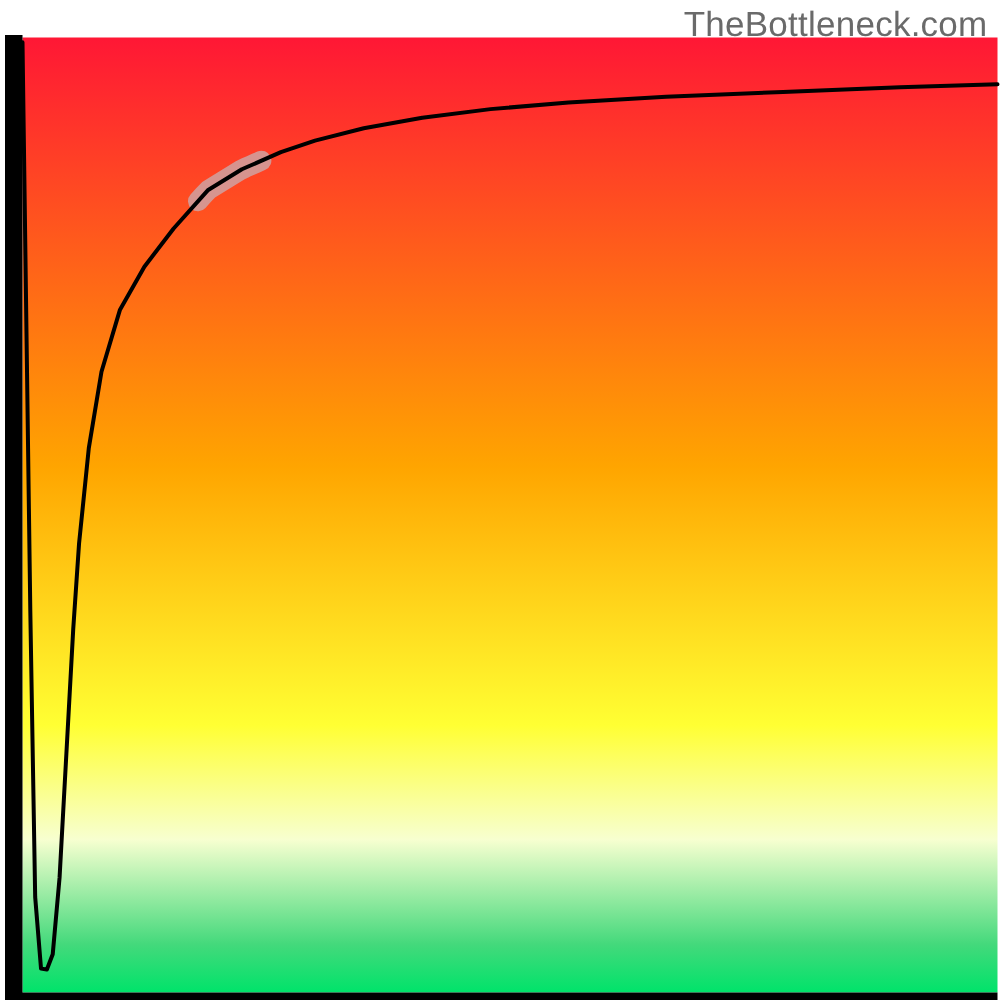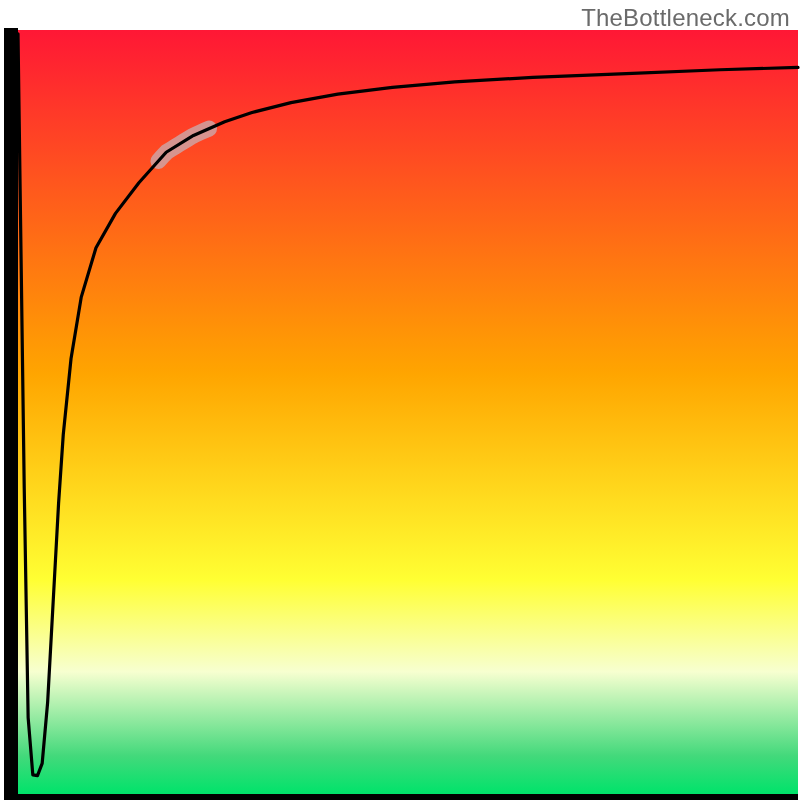--- a/index.html
+++ b/index.html
@@ -12,21 +12,21 @@
   }
   .wrap {
     position: relative;
     width: 800px;
     height: 800px;
   }
   .attribution {
     position: absolute;
     top: 4px;
     right: 10px;
-    font-size: 24px;
+    font-size: 28px;
     color: #6a6a6a;
     font-weight: 500;
     letter-spacing: 0.2px;
   }
   svg {
     position: absolute;
     left: 0;
     top: 0;
   }
 </style>

